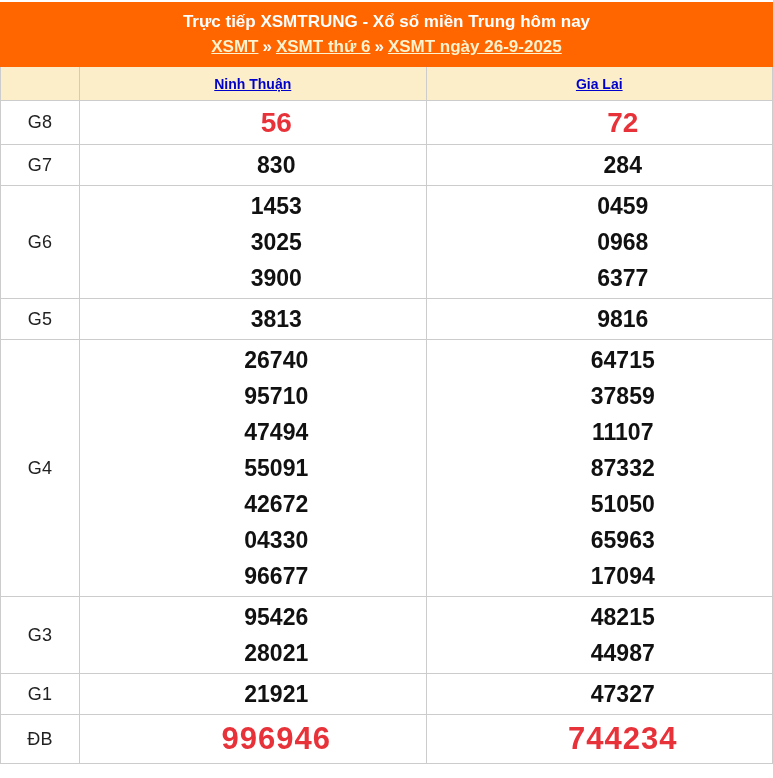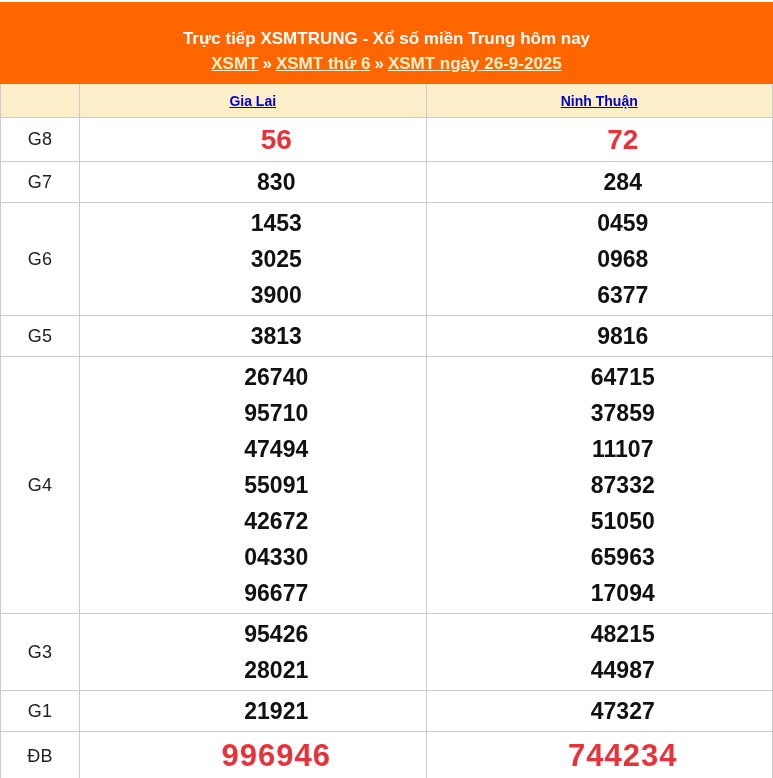--- a/index.html
+++ b/index.html
@@ -14,21 +14,21 @@
   html,body{background:#ffffff;}
   body{
     width:773px;
     font-family:"Liberation Sans","DejaVu Sans",sans-serif;
   }
   .page{width:773px;}
 
   
   .header{
     background:var(--orange);
-    padding:27px 8px 10px 8px;
+    padding:10px 8px 10px 8px;
     text-align:center;
     border-top:2px solid #ffffff;
   }
   .title{
     color:#ffffff;
     font-size:17px;
     font-weight:bold;
     margin-bottom:5px;
   }
   .breadcrumb{
@@ -110,24 +110,24 @@
 
   <header class="header">
     <div class="title">Trực tiếp XSMTRUNG - Xổ số miền Trung hôm nay</div>
     <nav class="breadcrumb" id="breadcrumb"><a>XSMT</a><span class="sep">»</span><a>XSMT thứ 6</a><span class="sep">»</span><a>XSMT ngày 26-9-2025</a></nav>
   </header>
 
   <div class="table">
     <div class="thead">
       <div class="th"></div>
       <div class="th">
-        <a>Gia Lai</a>
+        <a>Ninh Thuận</a>
       </div>
       <div class="th">
-        <a>Ninh Thuận</a>
+        <a>Gia Lai</a>
       </div>
     </div>
     <div class="tbody" id="tbody">
         <div class="tr hl large single">
           <div class="cell">
             <span class="label">G8</span>
           </div>
           <div class="cell vals">
             <div class="num">56</div>
           </div>

